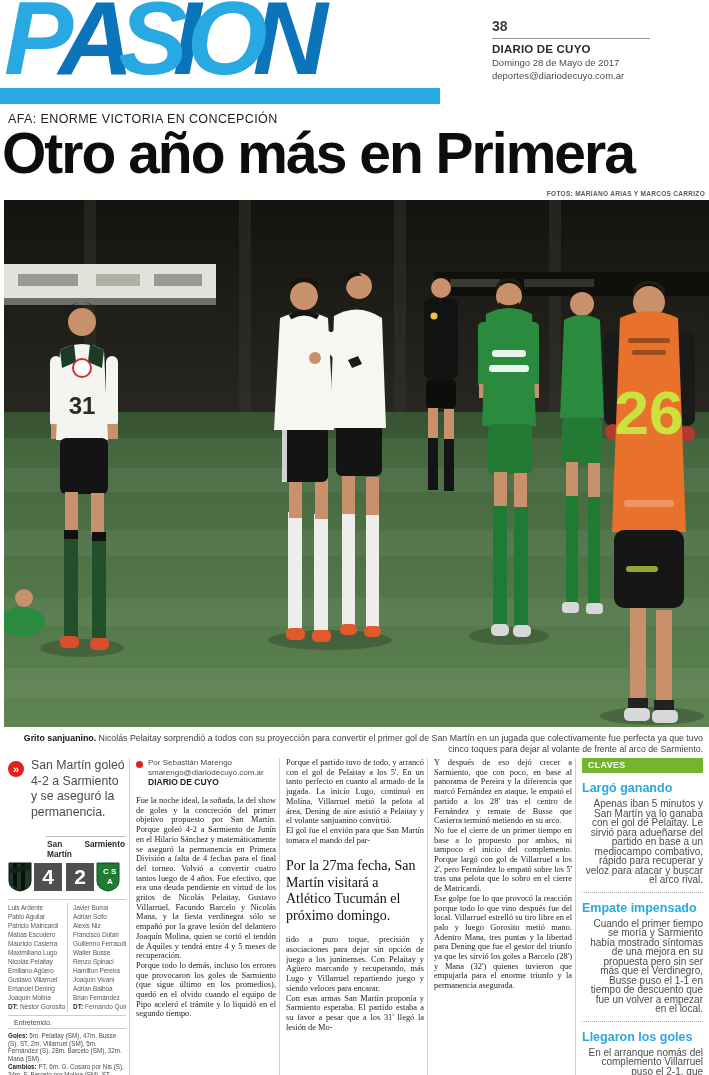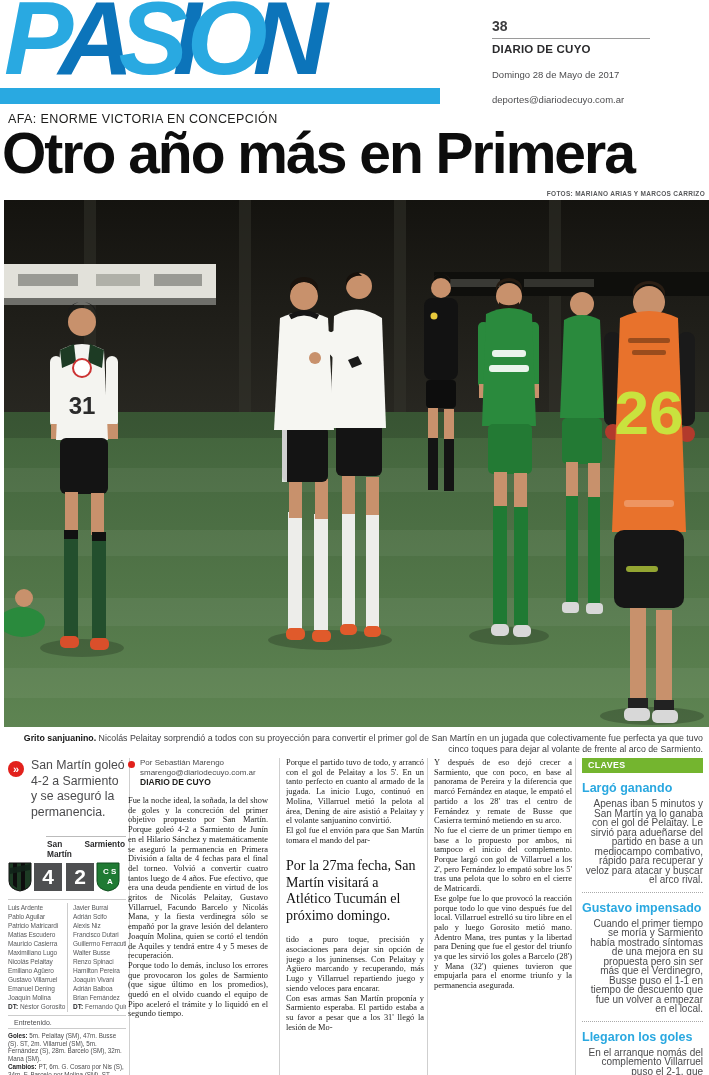--- a/index.html
+++ b/index.html
@@ -12,37 +12,37 @@
   .logo { position:absolute; top:-14px; left:4px; font-style:italic; font-weight:bold;
           font-size:104px; line-height:1; letter-spacing:0; white-space:nowrap; }
   .logo span { display:inline-block; margin-left:-15px; }
   .logo span:first-child { margin-left:0; }
   .lt { color:#29A9E1; position:relative; z-index:2; }
   .dk { color:#0C74BA; position:relative; z-index:1; }
   .meta { position:absolute; left:492px; top:18px; width:170px; }
   .meta .pg { font-size:14px; font-weight:bold; color:#3c3c3e; }
   .meta .rule { height:1px; background:#9a9a9a; margin:4px 0 4px; width:158px; }
   .meta .paper { font-size:11.5px; font-weight:bold; color:#2b2b2d; letter-spacing:.2px;}
-  .meta .date, .meta .mail { font-size:9.5px; color:#4c4c4e; margin-top:14px; }
+  .meta .date, .meta .mail { font-size:9.5px; color:#4c4c4e; margin-top:2px; }
   .bluebar { position:absolute; left:0; top:88px; width:440px; height:16px; background:#29A9E1; }
   .kicker { position:absolute; left:8px; top:112px; font-size:12.5px; letter-spacing:.4px; color:#1e1e1c; }
   .headline { position:absolute; left:2px; top:124px; width:707px; font-size:57px; font-weight:bold;
               letter-spacing:-2px; color:#0d0d0d; line-height:1.02; }
   .photocredit { position:absolute; right:4px; top:190px; font-size:6.5px; font-weight:bold; color:#58595b; letter-spacing:.3px;}
   
   .photo { position:absolute; left:4px; top:200px; width:709px; height:527px; background:#d946ef; }
   
   .caption { position:absolute; left:8px; top:733px; width:695px; font-size:8.8px; line-height:11.2px; color:#3d3d3f;text-align:right; }
   .caption b { color:#161616; }
   
   .vrule { position:absolute; top:758px; bottom:0; width:1px; background:#cfcfcf; }
   
   .col { position:absolute; top:758px; bottom:0; overflow:hidden; }
   .c1 { left:8px;   width:118px; }
-  .c2 { left:128px; width:140px; }
+  .c2 { left:136px; width:140px; }
   .c3 { left:286px; width:138px; }
   .c4 { left:434px; width:138px; }
   .c5 { left:582px; width:121px; }
   
   .leadwrap { position:relative; padding-left:23px; min-height:70px; }
   .chev { position:absolute; left:0; top:3px; width:16px; height:16px; border-radius:50%;
           background:#E2211C; color:#fff; font-weight:bold; font-size:11px; line-height:16px; text-align:center; }
   .leadtxt { font-size:12.3px; line-height:15.5px; color:#4b4b4d; }
   
   .score-head { display:flex; justify-content:space-between; font-size:8.3px; font-weight:bold;
@@ -364,20 +364,20 @@
     <p>Y después de eso dejó crecer a Sarmiento, que con poco, en base al panorama de Pereira y la diferencia que marcó Fernández en ataque, le empató el partido a los 28' tras el centro de Fernández y remate de Busse que Casierra terminó metiendo en su arco.</p>
     <p>No fue el cierre de un primer tiempo en base a lo propuesto por ambos, ni tampoco el inicio del complemento. Porque largó con gol de Villarruel a los 2', pero Fernández lo empató sobre los 5' tras una pelota que lo sobro en el cierre de Matricardi.</p>
     <p>Ese golpe fue lo que provocó la reacción porque todo lo que vino después fue del local. Villarruel estrelló su tiro libre en el palo y luego Gorosito metió mano. Adentro Mana, tres puntas y la libertad para Dening que fue el gestor del triunfo ya que les sirvió los goles a Barcelo (28') y Mana (32') quienes tuvieron que empujarla para el enorme triunfo y la permanencia asegurada.</p>
   </div>
 
   <div class="col c5">
     <span class="claves-bar">CLAVES</span>
     <div class="clave-title">Largó ganando</div>
     <div class="clave-text">Apenas iban 5 minutos y San Martín ya lo ganaba con el gol de Pelaitay. Le sirvió para adueñarse del partido en base a un mediocampo combativo, rápido para recuperar y veloz para atacar y buscar el arco rival.</div>
     <div class="dotrule"></div>
-    <div class="clave-title">Gustavo impensado</div>
+    <div class="clave-title">Empate impensado</div>
     <div class="clave-text">Cuando el primer tiempo se moría y Sarmiento había mostrado síntomas de una mejora en su propuesta pero sin ser más que el Verdinegro, Busse puso el 1-1 en tiempo de descuento que fue un volver a empezar en el local.</div>
     <div class="dotrule"></div>
     <div class="clave-title">Llegaron los goles</div>
     <div class="clave-text">En el arranque nomás del complemento Villarruel puso el 2-1, que inmediatamente Fernández igualó. Después de eso cayó la reacción de San Martín, fue profundo y en 4 minutos lo liquidó con los goles de Barcelo y Mana.</div>
   </div>
 
 </div>
 
 </body></html>

